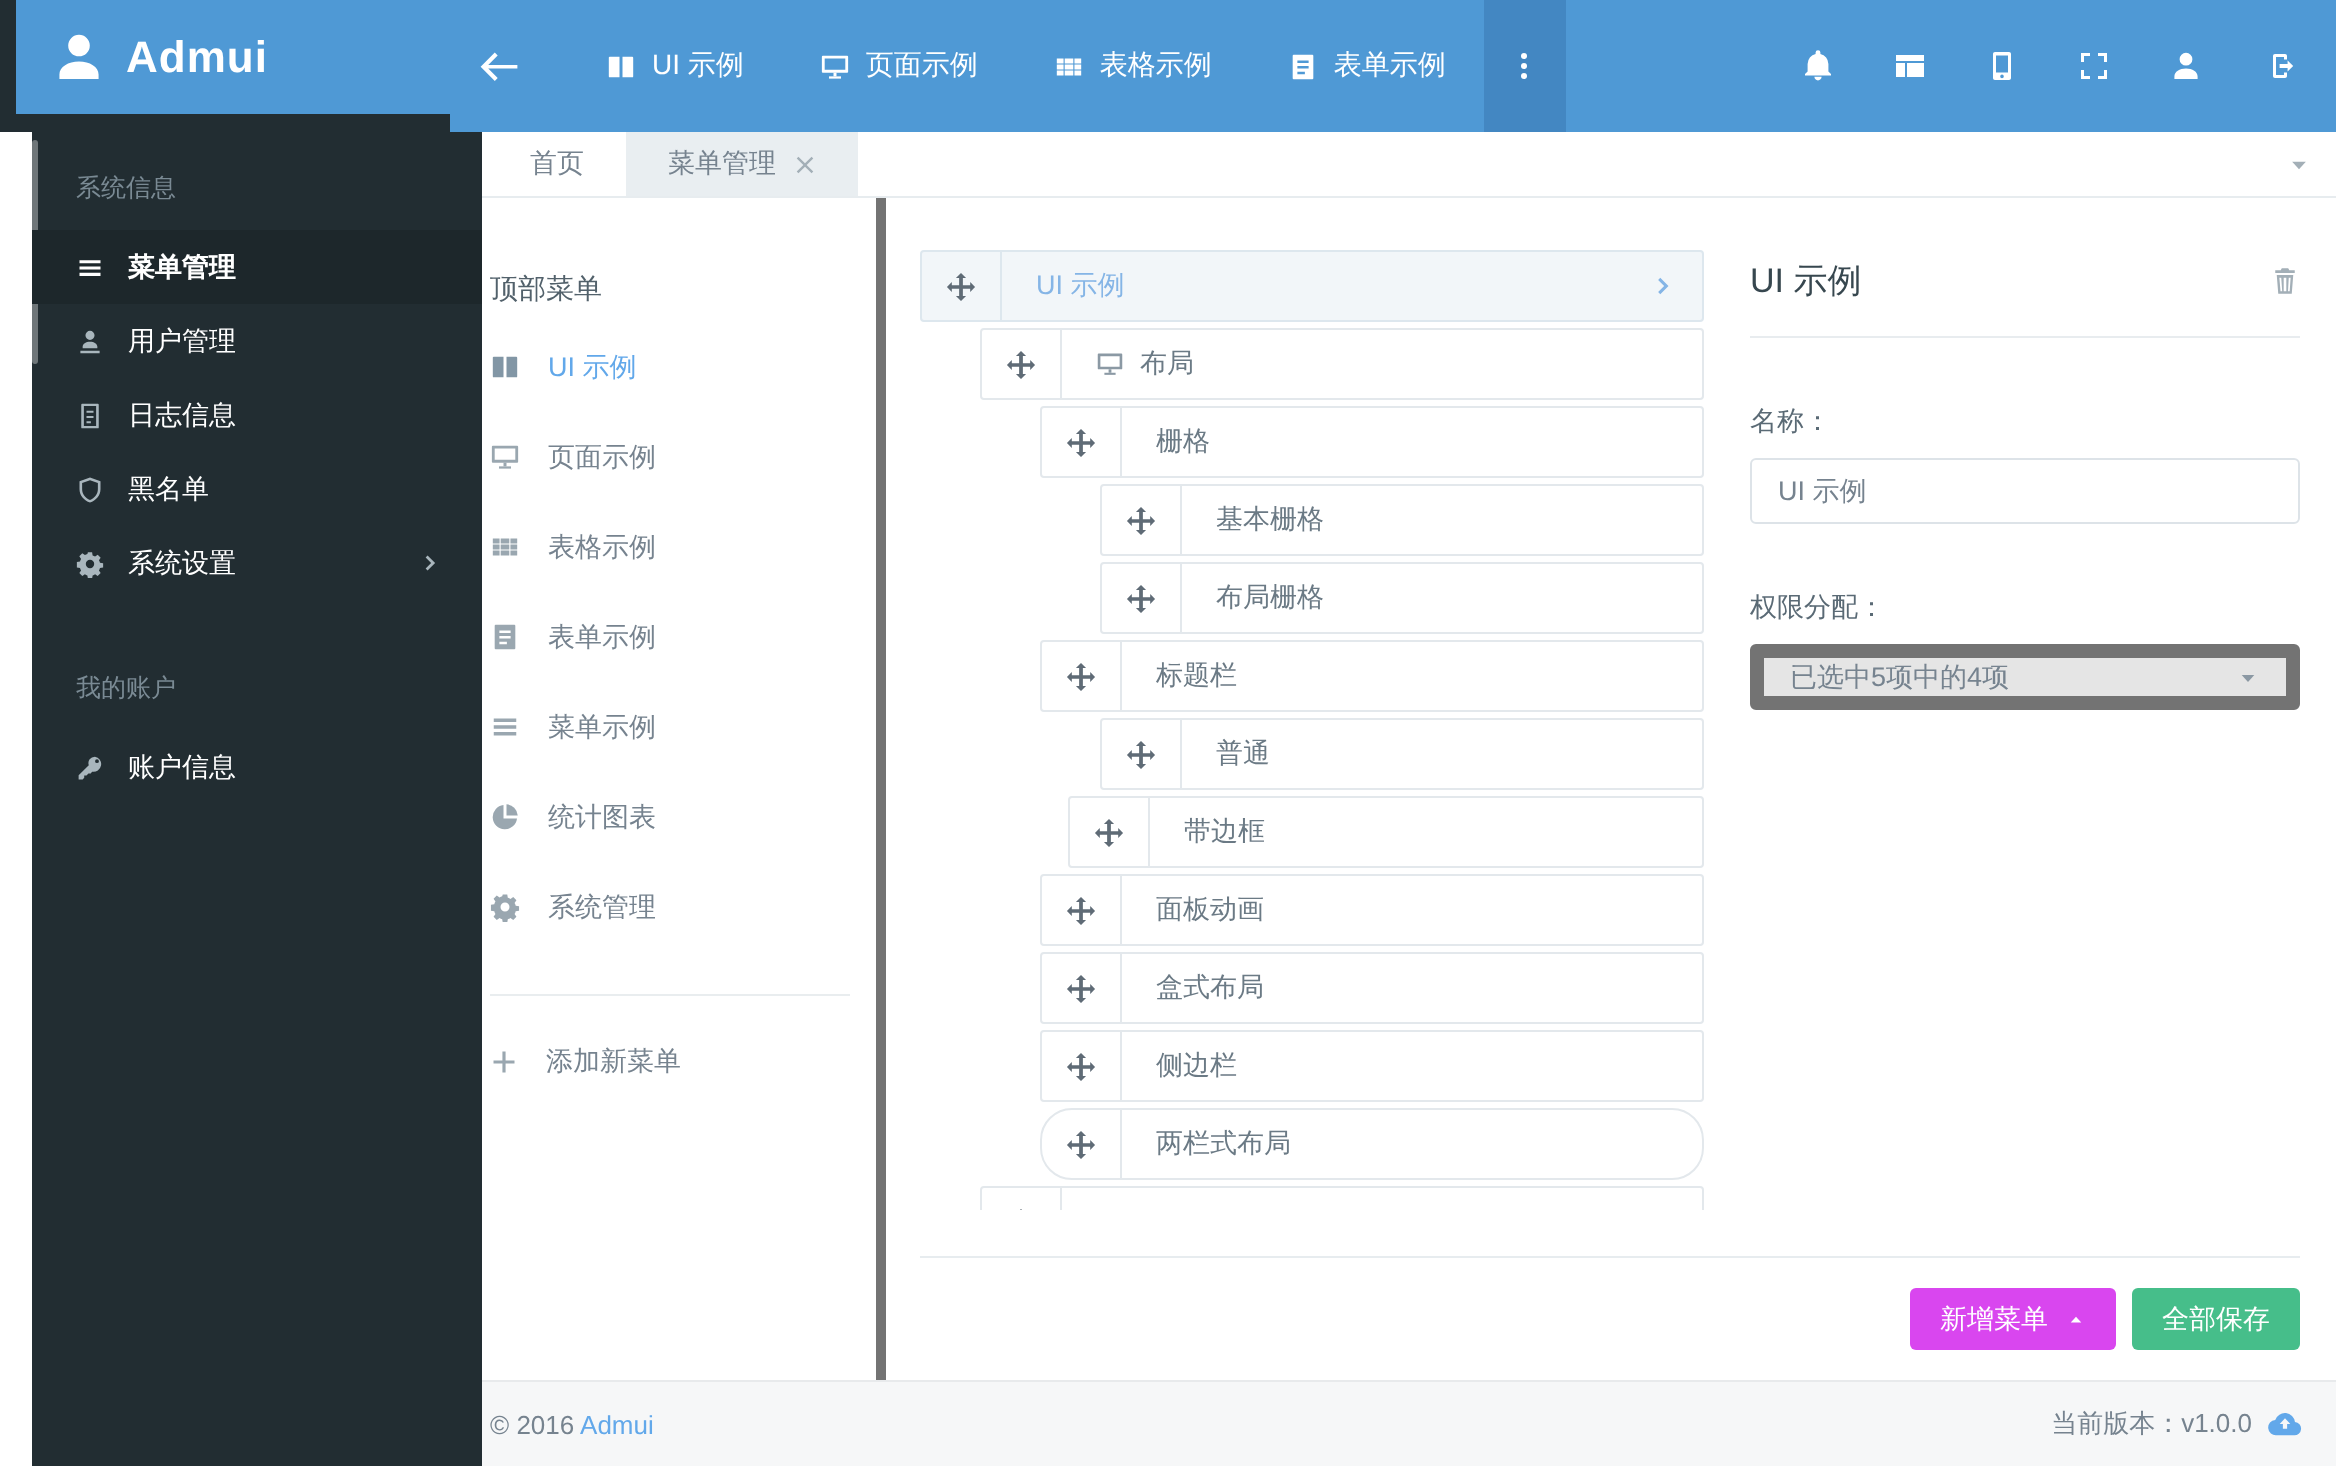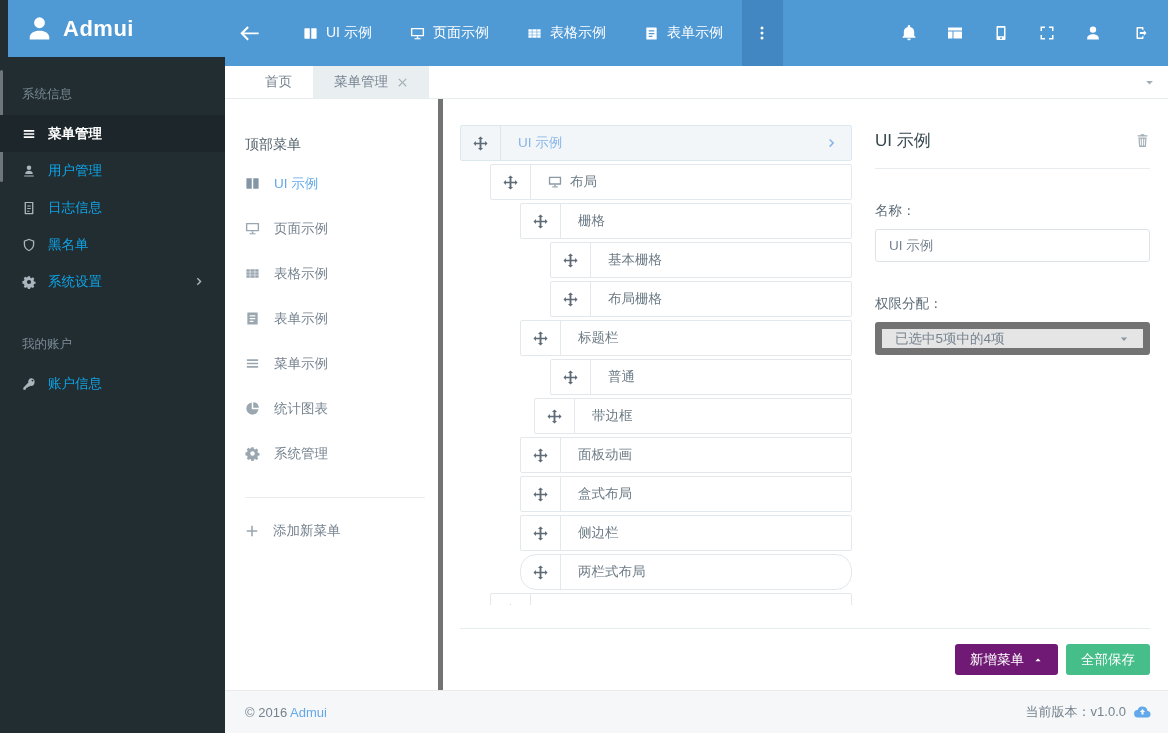--- a/index.html
+++ b/index.html
@@ -18,24 +18,24 @@
   .nav-back .ic { width:21px; height:21px; color:#fff; }
   .nav-item { display:flex; align-items:center; gap:8px; padding:0 19px; color:#fff; font-size:14px; cursor:pointer; text-decoration:none; }
   .nav-item .ic { width:15px; height:15px; color:#fff; }
   .nav-more { width:41px; display:flex; align-items:center; justify-content:center; background:#4387c2; cursor:pointer; }
   .nav-more .ic { width:16px; height:16px; color:#fff; }
   .nav-right { display:flex; align-items:stretch; margin-left:auto; padding-right:6px; }
   .nav-icon-btn { display:flex; align-items:center; padding:0 15px; cursor:pointer; }
   .nav-icon-btn .ic { width:16px; height:16px; color:#fff; }
 
   
-  .sidebar { position:absolute; left:0; top:66px; width:225px; bottom:0; background:#222d32; z-index:4; }
+  .sidebar { position:absolute; left:16px; top:66px; width:225px; bottom:0; background:#222d32; z-index:4; }
   .side-scroll-thumb { position:absolute; left:0; top:4px; width:3px; height:112px; background:rgba(255,255,255,.35); border-radius:2px; }
   .side-title { padding:20px 0 12px 22px; font-size:12.5px; color:#7a8a94; }
-  .side-item { position:relative; display:flex; align-items:center; height:37px; padding-left:22px; color:#0ea5e9; font-size:13.5px; cursor:pointer; text-decoration:none; }
+  .side-item { position:relative; display:flex; align-items:center; height:37px; padding-left:22px; color:#ffffff; font-size:13.5px; cursor:pointer; text-decoration:none; }
   .side-item .ic { width:14px; height:14px; color:#a9b6bd; margin-right:12px; flex:0 0 auto; }
   .side-item.active { background:#1d272b; color:#fff; }
   .side-item.active .ic { color:#fff; }
   .side-item.active .lbl { font-weight:bold; }
   .side-item .chev { position:absolute; right:20px; width:11px; height:11px; color:#a9b6bd; }
   .side-section + .side-section { margin-top:16px; }
 
   
   .content { position:absolute; left:225px; top:66px; right:0; bottom:0; background:#fff; display:flex; flex-direction:column; }
   .tabbar { position:relative; height:33px; flex:0 0 auto; background:#fff; border-bottom:1px solid #e7ecef; display:flex; align-items:stretch; padding-left:19px; }
@@ -79,21 +79,21 @@
   .trash-btn { width:15px; height:15px; color:#a3afb7; cursor:pointer; }
   .detail-hr { border-top:1px solid #e8ecef; margin-top:16px; }
   .field-label { font-size:13.5px; color:#5a6a75; margin-top:33px; }
   .text-input { margin-top:9px; width:100%; height:33px; border:1px solid #dde3e8; border-radius:3px; padding:0 13px; font-size:13.5px; color:#76838f; font-family:inherit; background:#fff; }
   .select { margin-top:9px; width:100%; height:33px; border:7px solid #737373; border-radius:3px; padding:0 13px; font-size:13.5px; color:#76838f; background:#e5e5e5; display:flex; align-items:center; justify-content:space-between; cursor:pointer; }
   .select .caret { width:12px; height:12px; color:#8b98a3; }
 
   .panel-divider { border-top:1px solid #e7ecef; margin:0 18px 0 17px; }
   .actions { flex:1 1 auto; display:flex; align-items:center; justify-content:flex-end; gap:8px; padding-right:18px; }
   .btn { height:31px; border:none; border-radius:3px; color:#fff; font-size:13.5px; font-family:inherit; display:flex; align-items:center; gap:9px; padding:0 15px; cursor:pointer; }
-  .btn-add { background:#701a75;margin-left:22px; }
+  .btn-add { background:#d946ef;margin-left:22px; }
   .btn-add .caret { width:10px; height:10px; color:#fff; }
   .btn-save { background:#46be8a; }
 
   
   .footer { height:43px; flex:0 0 auto; background:#f6f7f8; border-top:1px solid #e8eaec; display:flex; align-items:center; justify-content:space-between; padding:0 17px 0 20px; font-size:13px; color:#76838f; }
   .footer a { color:#62a8ea; text-decoration:none; cursor:pointer; }
   .footer-right { display:flex; align-items:center; gap:8px; }
   .cloud-btn { width:17px; height:17px; color:#62a8ea; cursor:pointer; }
 
   .ic, .chev, .x, .caret { display:inline-block; }

